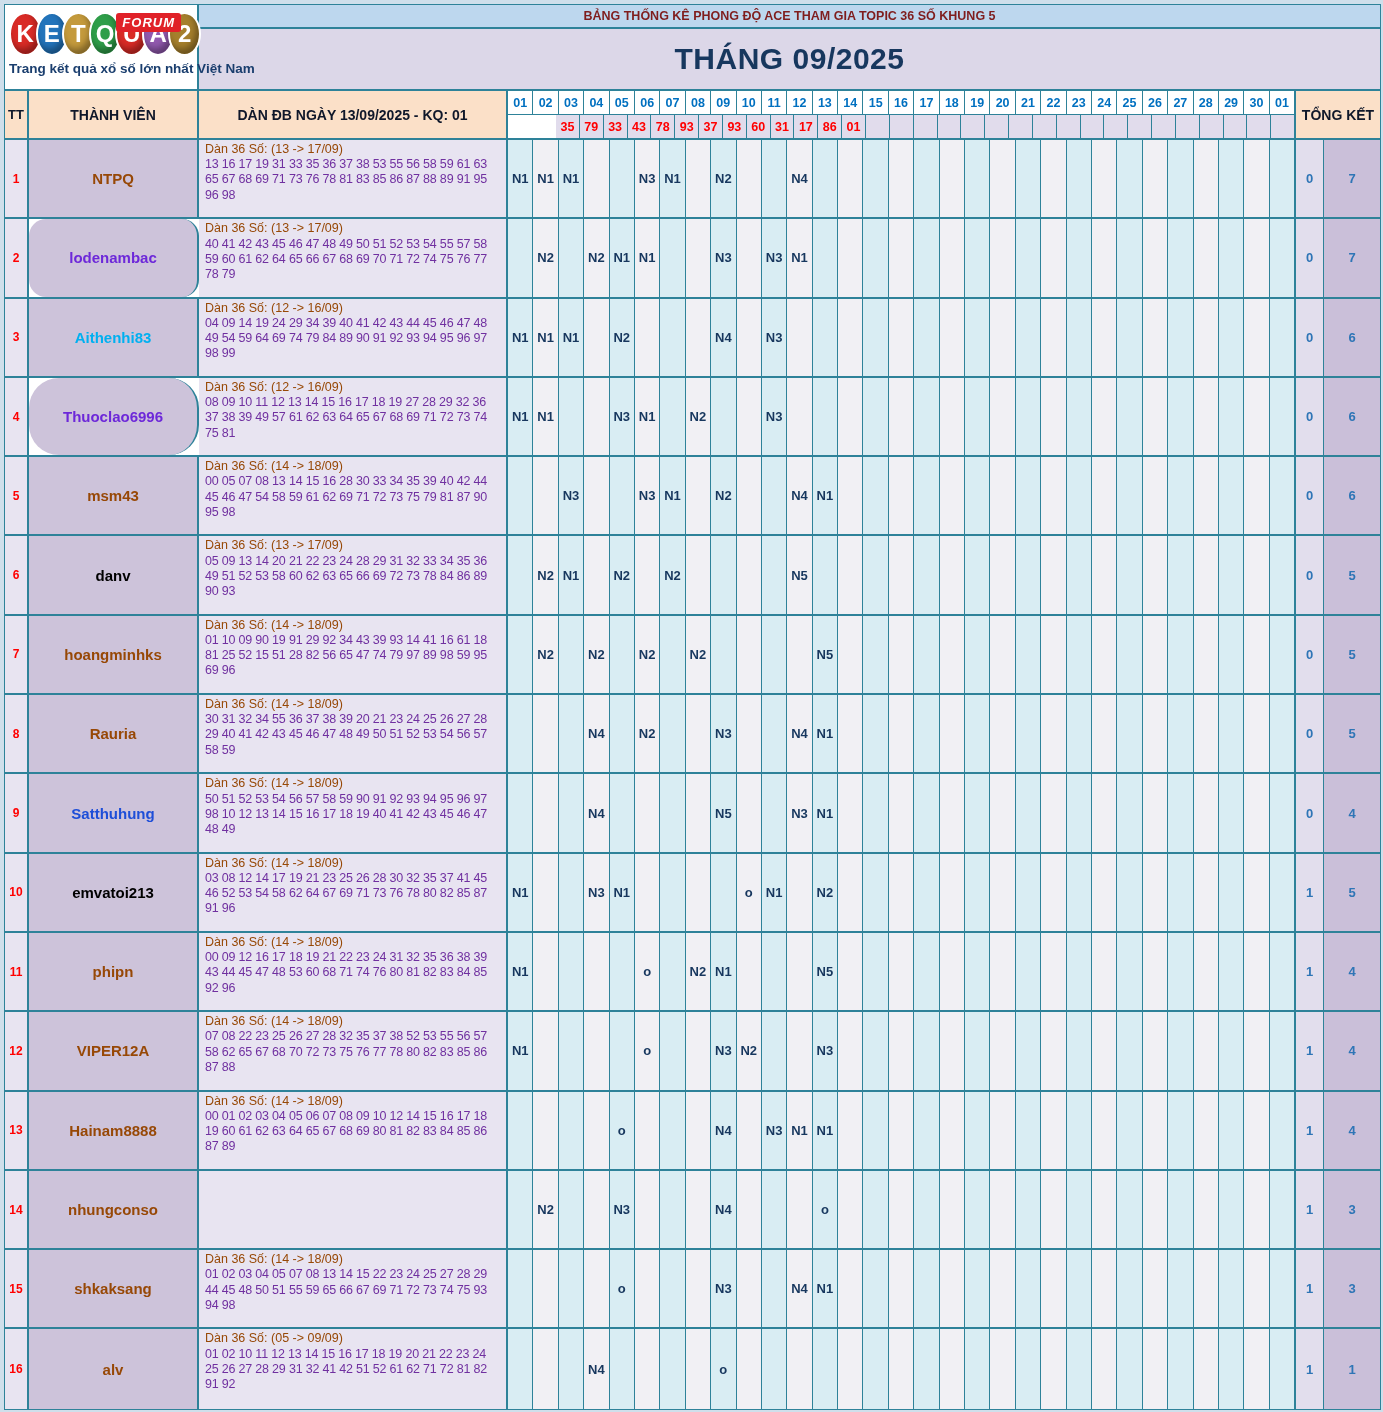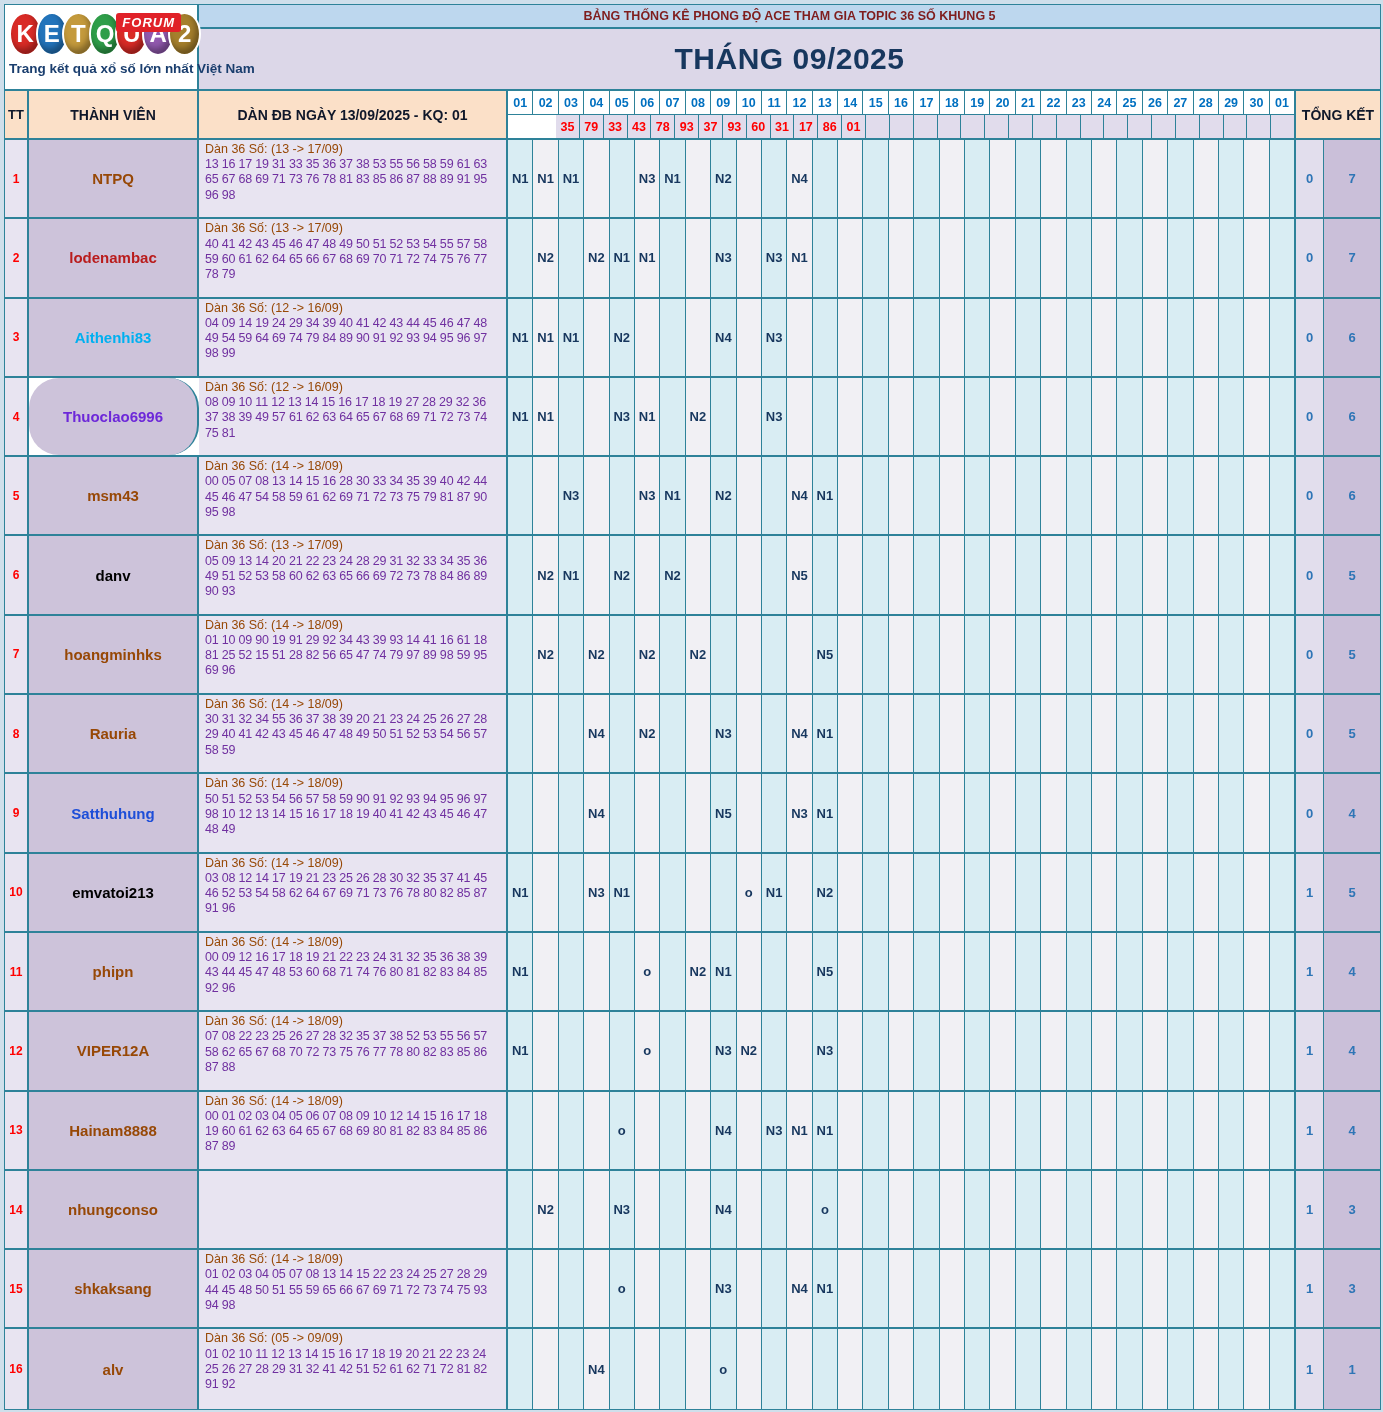--- a/index.html
+++ b/index.html
@@ -200,21 +200,21 @@
             <div class="dcell even"></div>
             <div class="dcell odd"></div>
             <div class="dcell even"></div>
             <div class="dcell odd"></div>
           </div>
           <div class="c-sum1">0</div>
           <div class="c-sum2">7</div>
         </div>
         <div class="mrow">
           <div class="c-tt">2</div>
-          <div class="c-mem" style="color: #b91c1c;">lodenambac</div>
+          <div class="c-mem" style="color: #6d28d9; border-radius: 17px;">lodenambac</div>
           <div class="c-dan">
             <div class="dan-t">Dàn 36 Số: (13 -&gt; 17/09)</div>
             <div class="dan-n">40 41 42 43 45 46 47 48 49 50 51 52 53 54 55 57 58 59 60 61 62 64 65 66 67 68 69 70 71 72 74 75 76 77 78 79</div>
           </div>
           <div class="c-days">
             <div class="dcell odd"></div>
             <div class="dcell even">N2</div>
             <div class="dcell odd"></div>
             <div class="dcell even">N2</div>
             <div class="dcell odd">N1</div>

